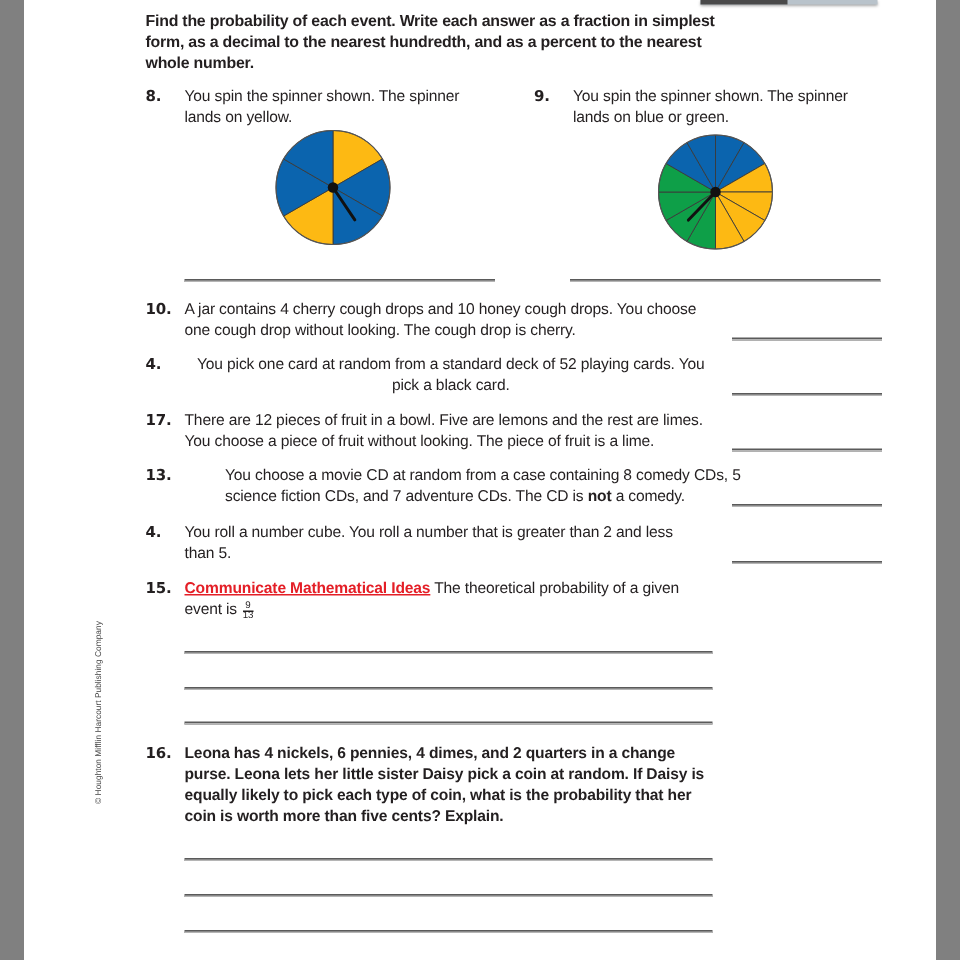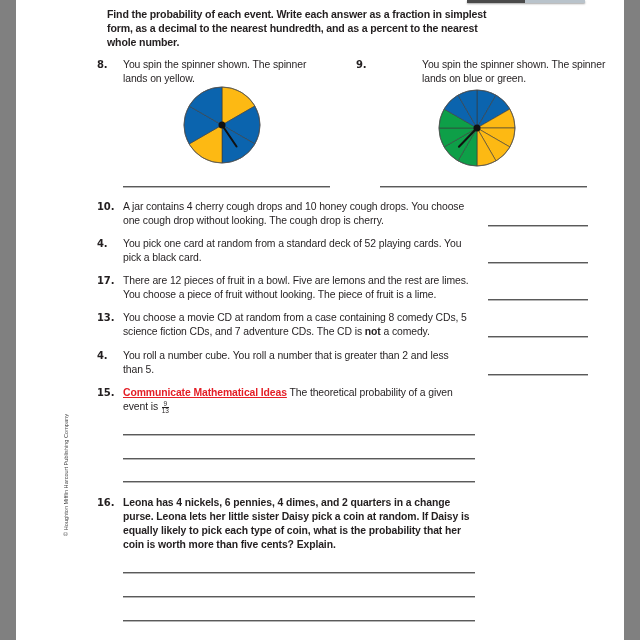--- a/index.html
+++ b/index.html
@@ -1,21 +1,21 @@
 <!DOCTYPE html>
 <html><head>
 <meta charset="utf-8">
 <style>
   html, body { margin:0; padding:0; }
   body { width:640px; height:640px; background:#808080; position:relative; overflow:hidden;
          font-family:"Liberation Sans", sans-serif; color:#231f20; }
   .page { position:absolute; left:16px; top:0; width:608px; height:640px; background:#ffffff; }
   .topbox { position:absolute; left:467px; top:0; width:118px; height:3px; background:#b9c3cb; box-shadow:0 1px 2px rgba(0,0,0,0.35); }
   .topbox .dark { position:absolute; left:0; top:0; width:58px; height:3px; background:#4a4a4a; }
-  .instructions { position:absolute; left:107px; top:7px; width:380px; font-size:10.6px; font-weight:bold; line-height:14px; letter-spacing:-0.15px; }
+  .instructions { position:absolute; left:97px; top:7px; width:380px; font-size:10.6px; font-weight:bold; line-height:14px; letter-spacing:-0.15px; }
   .q { position:absolute; font-size:10.4px; line-height:14px; letter-spacing:-0.1px; }
   .q .num { position:absolute; left:0; top:0; font-weight:bold; font-family:"DejaVu Sans", sans-serif; font-size:10px; }
   .q .txt { position:absolute; left:26px; top:0; }
   .line { position:absolute; height:1px; background:#5a5a5a; border-bottom:1px solid #b5b5b5; }
   .hl { color:#e41e26; font-weight:bold;text-decoration:underline; }
   .frac { display:inline-block; vertical-align:-3px; font-size:6.5px; line-height:6px; text-align:center; margin:0 1px; }
   .frac span { display:block; }
   .frac .den { border-top:0.8px solid #231f20; }
   .copyright { position:absolute; left:66px; top:475px; transform:translate(-50%,-50%) rotate(-90deg); white-space:nowrap; font-size:5.6px; color:#444; }
   svg.spinner { position:absolute; overflow:visible; }
@@ -42,21 +42,21 @@
     <path d="M0 0 L-32.908965343808674 18.999999999999996 A38 38 0 0 1 -32.90896534380867 -19.000000000000004 Z" fill="#0b64ae" stroke="#3a3a3a" stroke-width="0.6"></path>
     <path d="M0 0 L-32.90896534380867 -19.000000000000004 A38 38 0 0 1 -6.980486755139913e-15 -38 Z" fill="#0b64ae" stroke="#3a3a3a" stroke-width="0.6"></path>
     <circle r="38" fill="none" stroke="#555" stroke-width="0.7"></circle>
     <line x1="0" y1="0" x2="14.539015490239416" y2="21.554976886431085" stroke="#111" stroke-width="2" stroke-linecap="round"></line>
     <circle r="3.5" fill="#111"></circle>
   </svg>
 <div class="line" style="left:123px;top:186px;width:207px;"></div>
 
 <div class="q" style="left:356px;top:58px;width:230px;">
   <span class="num">9.</span>
-  <span class="txt" style="width:205px;margin-left:40px;">You spin the spinner shown. The spinner lands on blue or green.</span>
+  <span class="txt" style="width:205px;">You spin the spinner shown. The spinner lands on blue or green.</span>
 </div>
 <svg class="spinner" id="spinner9" style="left:438px;top:89px;" width="78" height="78" viewBox="-39 -39 78 78">
     <path d="M0 0 L2.326828918379971e-15 -38 A38 38 0 0 1 19.000000000000004 -32.90896534380867 Z" fill="#0b64ae" stroke="#3a3a3a" stroke-width="0.6"></path>
     <path d="M0 0 L19.000000000000004 -32.90896534380867 A38 38 0 0 1 32.908965343808674 -18.999999999999996 Z" fill="#0b64ae" stroke="#3a3a3a" stroke-width="0.6"></path>
     <path d="M0 0 L32.908965343808674 -18.999999999999996 A38 38 0 0 1 38 0 Z" fill="#fdb913" stroke="#3a3a3a" stroke-width="0.6"></path>
     <path d="M0 0 L38 0 A38 38 0 0 1 32.908965343808674 18.999999999999996 Z" fill="#fdb913" stroke="#3a3a3a" stroke-width="0.6"></path>
     <path d="M0 0 L32.908965343808674 18.999999999999996 A38 38 0 0 1 19.000000000000004 32.90896534380867 Z" fill="#fdb913" stroke="#3a3a3a" stroke-width="0.6"></path>
     <path d="M0 0 L19.000000000000004 32.90896534380867 A38 38 0 0 1 2.326828918379971e-15 38 Z" fill="#fdb913" stroke="#3a3a3a" stroke-width="0.6"></path>
     <path d="M0 0 L2.326828918379971e-15 38 A38 38 0 0 1 -18.999999999999993 32.908965343808674 Z" fill="#0e9f48" stroke="#3a3a3a" stroke-width="0.6"></path>
     <path d="M0 0 L-18.999999999999993 32.908965343808674 A38 38 0 0 1 -32.908965343808674 18.999999999999996 Z" fill="#0e9f48" stroke="#3a3a3a" stroke-width="0.6"></path>
@@ -71,33 +71,33 @@
 <div class="line" style="left:380px;top:186px;width:207px;"></div>
 
 <div class="q" style="left:97px;top:200px;width:380px;">
   <span class="num">10.</span>
   <span class="txt" style="width:355px;">A jar contains 4 cherry cough drops and 10 honey cough drops. You choose one cough drop without looking. The cough drop is cherry.</span>
 </div>
 <div class="line" style="left:488px;top:225px;width:100px;"></div>
 
 <div class="q" style="left:97px;top:237px;width:380px;">
   <span class="num">4.</span>
-  <span class="txt" style="width:355px;">You pick one card at random from a standard deck of 52 playing cards. You pick a black card.</span>
+  <span class="txt" style="width:355px;text-align:center;">You pick one card at random from a standard deck of 52 playing cards. You pick a black card.</span>
 </div>
 <div class="line" style="left:488px;top:262px;width:100px;"></div>
 
 <div class="q" style="left:97px;top:274px;width:390px;">
   <span class="num">17.</span>
   <span class="txt" style="width:365px;">There are 12 pieces of fruit in a bowl. Five are lemons and the rest are limes. You choose a piece of fruit without looking. The piece of fruit is a lime.</span>
 </div>
 <div class="line" style="left:488px;top:299px;width:100px;"></div>
 
 <div class="q" style="left:97px;top:311px;width:380px;">
   <span class="num">13.</span>
-  <span class="txt" style="width:355px;"><span>You choose a movie CD at random from a case containing 8 comedy CDs, 5 science fiction CDs, and 7 adventure CDs. The CD is </span><b>not</b><span> a comedy.</span></span>
+  <span class="txt" style="width:355px;margin-left:27px;"><span>You choose a movie CD at random from a case containing 8 comedy CDs, 5 science fiction CDs, and 7 adventure CDs. The CD is </span><b>not</b><span> a comedy.</span></span>
 </div>
 <div class="line" style="left:488px;top:336px;width:100px;"></div>
 
 <div class="q" style="left:97px;top:349px;width:380px;">
   <span class="num">4.</span>
   <span class="txt" style="width:348px;">You roll a number cube. You roll a number that is greater than 2 and less than 5.</span>
 </div>
 <div class="line" style="left:488px;top:374px;width:100px;"></div>
 
 <div class="q" style="left:97px;top:386px;width:380px;">

